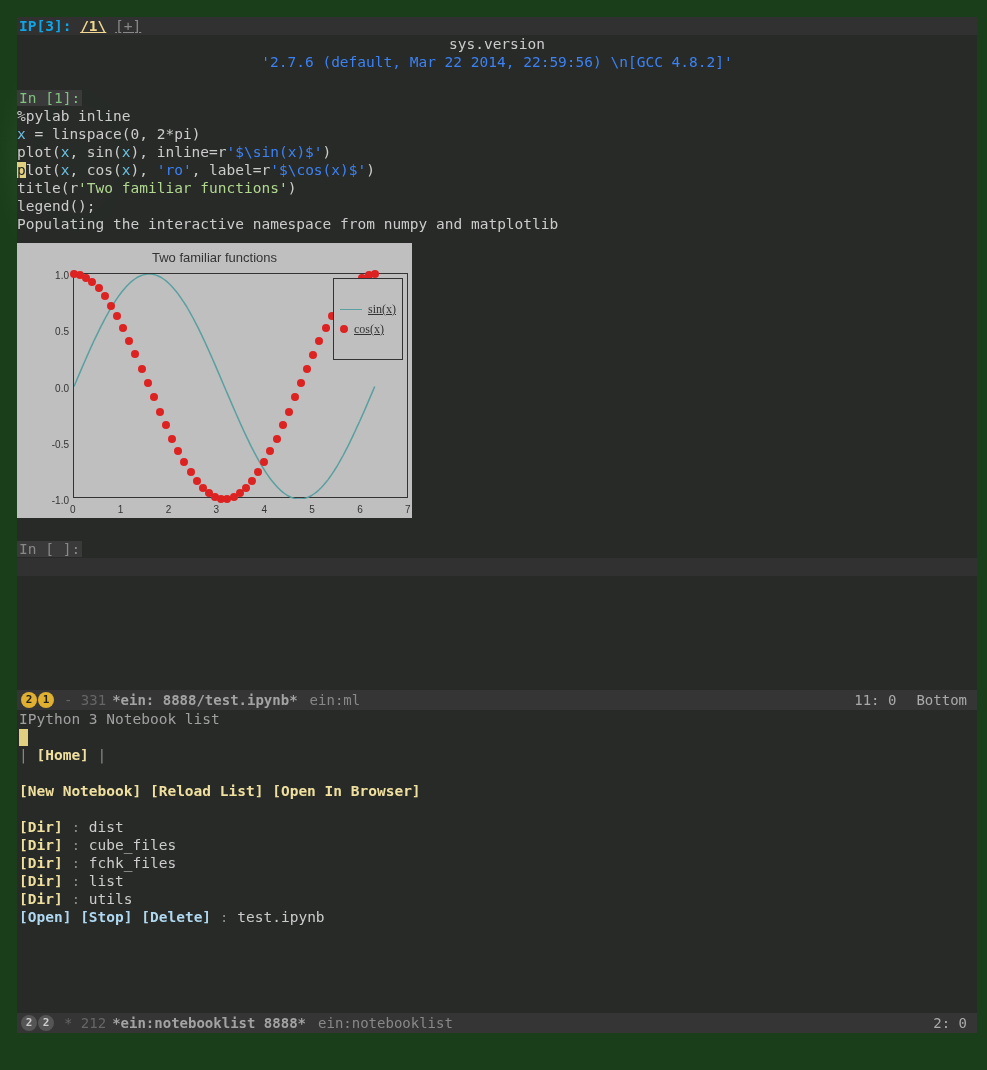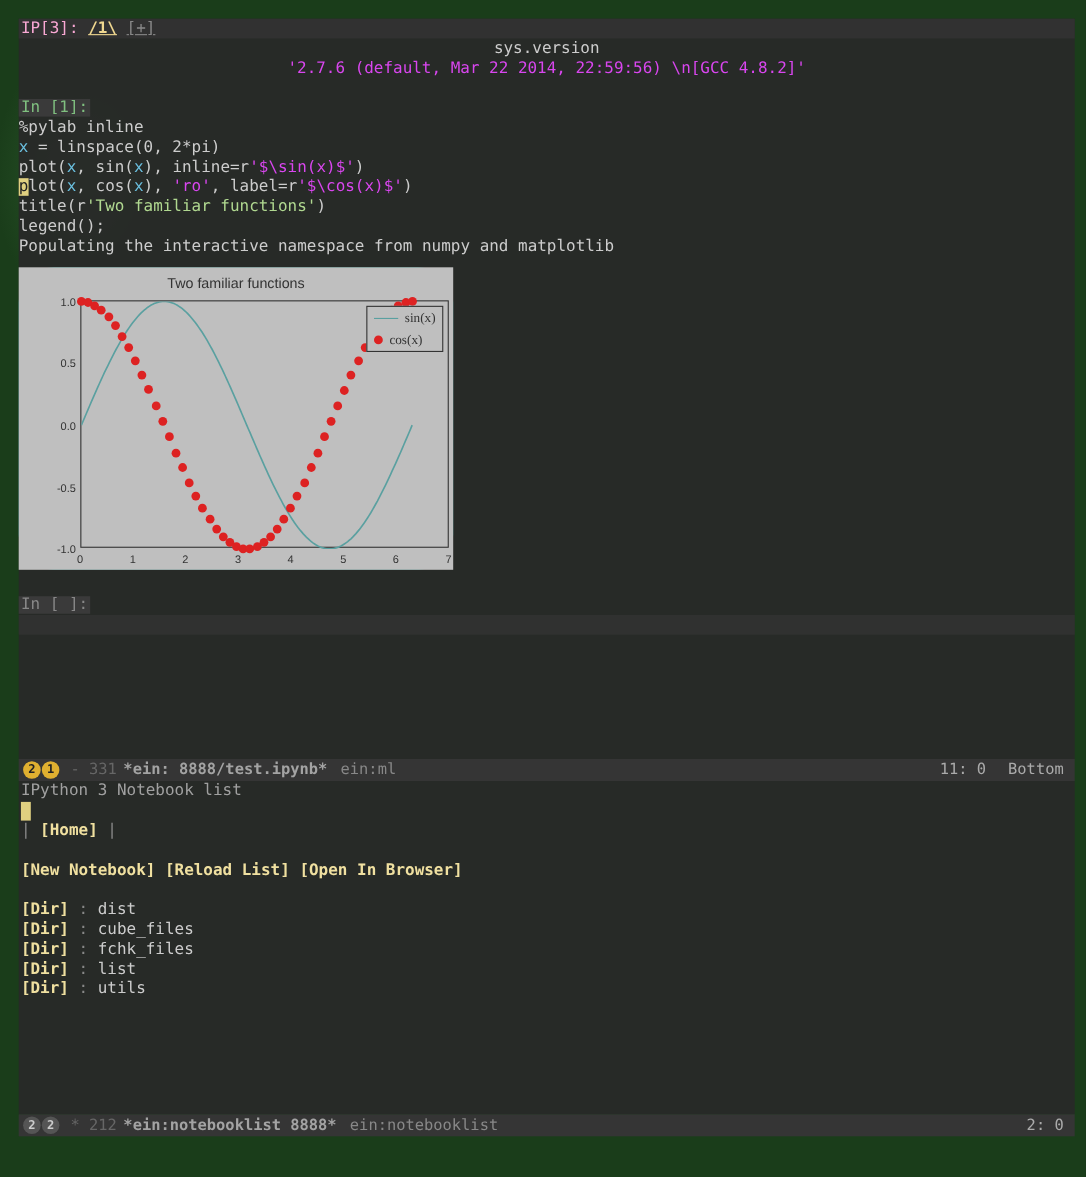--- a/index.html
+++ b/index.html
@@ -29,36 +29,35 @@
     color: #cccccc;
   }
   .pane1 { left: 17px; top: 17px; right: 10px; height: 673px; }
   .pane2 { left: 17px; top: 710px; right: 10px; height: 303px; }
   .tabline {
     background: rgba(50,50,50,0.95);
     height: 18px;
     padding: 0 2px;
     color: #ccc;
   }
-  .tabline .label { color: #f9a8d4; }
+  .tabline .label { color: #0ea5e9; font-weight: bold; }
   .tabline .sel { color: #f0d890; text-decoration: underline; font-weight: bold; }
   .tabline .add { color: #888; text-decoration: underline; }
   .codeblock { padding: 0 0; text-align: center; }
   .in-label { background: #3a3a3a; color: #80c080; padding: 0 2px; }
   .in-label-dim { background: #3a3a3a; color: #888; padding: 0 2px; }
   .num { color: #ccc; }
   .var { color: #6bc0e0; }
-  .str { color: #d946ef; }
+  .str { color: #3b82f6; }
   .strhl { color: #b0d890; }
   .cursor { background: #e0d080; color: #222; }
   .plot {
     display: inline-block;
     background: #0f766e;
     margin: 10px 5px 6px 0;
-    border-radius: 32px;
   }
   .plot-inner {
     background: #bfbfbf;
     position: relative;
     width: 395px; height: 275px;
   }
   .axes {
     position: absolute;
     left: 56px; top: 30px;
     width: 335px; height: 225px;
@@ -69,21 +68,22 @@
     position: absolute; top: 6px; left: 0; right: 0;
     text-align: center;
     color: #333; font-family: sans-serif; font-size: 13px;
   }
   .ytick { position: absolute; right: 343px; font-family: sans-serif; font-size: 10px; color: #333; }
   .xtick { position: absolute; top: 258px; font-family: sans-serif; font-size: 10px; color: #333; }
   .legend {
     position: absolute; right: 4px; top: 4px;
     background: #bfbfbf; border: 1px solid #333;
     font-family: serif; font-size: 12px; color: #333;
-    padding: 0 6px;
+    padding: 20px 6px;
+    text-decoration: underline;
   }
   .legend-row { display: flex; align-items: center; gap: 6px; height: 20px; }
   .legend-line { width: 22px; height: 1px; background: #5aa0a0; }
   .legend-dot { width: 8px; height: 8px; background: #d22; border-radius: 50%; }
   .cosdot {
     position: absolute; width: 8px; height: 8px; margin: -4px;
     background: #d22; border-radius: 50%;
   }
   .modeline {
     position: absolute;
@@ -276,20 +276,30 @@
     <span class="nb-bracket">[Open In Browser]</span>
   </div>
   <div style="height:18px"></div>
   <div id="nb-items">
       <div class="nb-line"> <span class="nb-bracket">[Dir]</span><span class="nb-sep"> : </span><span class="nb-item">dist</span></div>
       <div class="nb-line"> <span class="nb-bracket">[Dir]</span><span class="nb-sep"> : </span><span class="nb-item">cube_files</span></div>
       <div class="nb-line"> <span class="nb-bracket">[Dir]</span><span class="nb-sep"> : </span><span class="nb-item">fchk_files</span></div>
       <div class="nb-line"> <span class="nb-bracket">[Dir]</span><span class="nb-sep"> : </span><span class="nb-item">list</span></div>
       <div class="nb-line"> <span class="nb-bracket">[Dir]</span><span class="nb-sep"> : </span><span class="nb-item">utils</span></div>
     </div>
+  <div class="nb-line">
+    <span> </span>
+    <span class="nb-bracket-b">[Open]</span>
+    <span> </span>
+    <span class="nb-bracket-b">[Stop]</span>
+    <span> </span>
+    <span class="nb-bracket-b">[Delete]</span>
+    <span class="nb-sep"> : </span>
+    <span class="nb-item">test.ipynb</span>
+  </div>
 </div>
 
 <div class="modeline modeline2">
   <div class="ml-badges">
     <span class="badge badge-g">2</span>
     <span class="badge badge-g">2</span>
   </div>
   <span class="ml-sep">* 212</span>
   <span class="ml-buf">*ein:notebooklist 8888*</span>
   <span class="ml-mode">ein:notebooklist</span>

